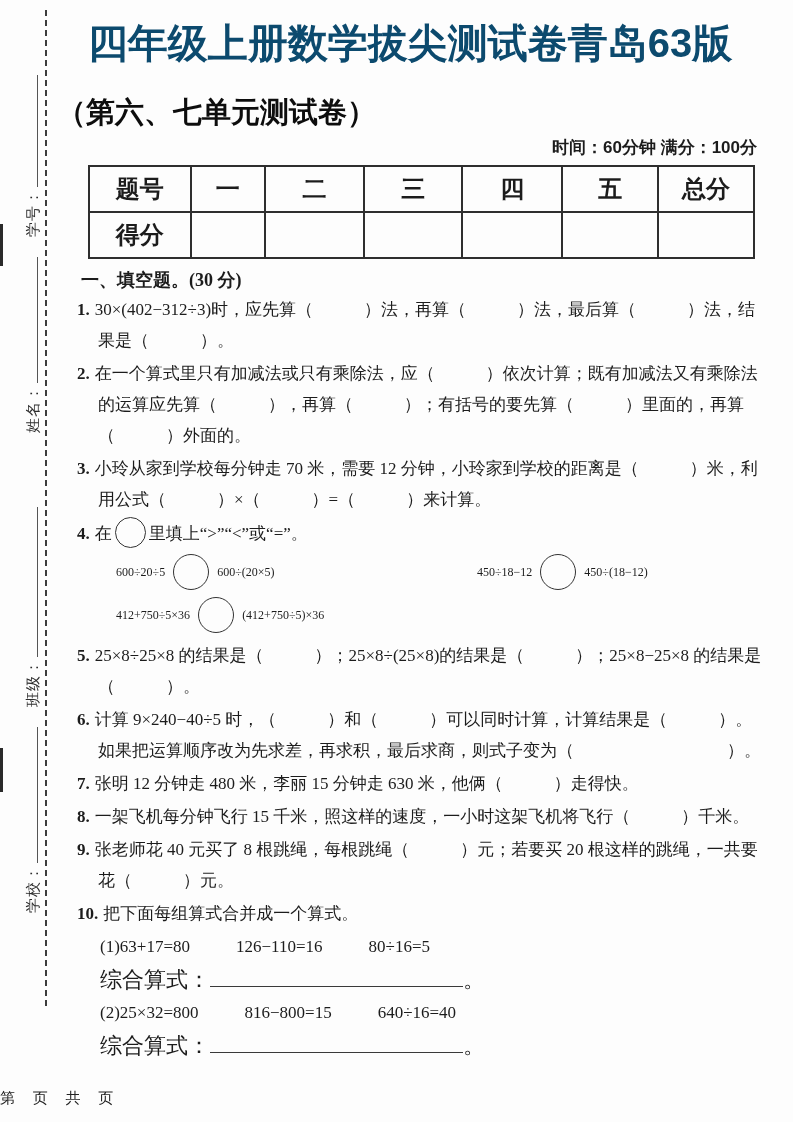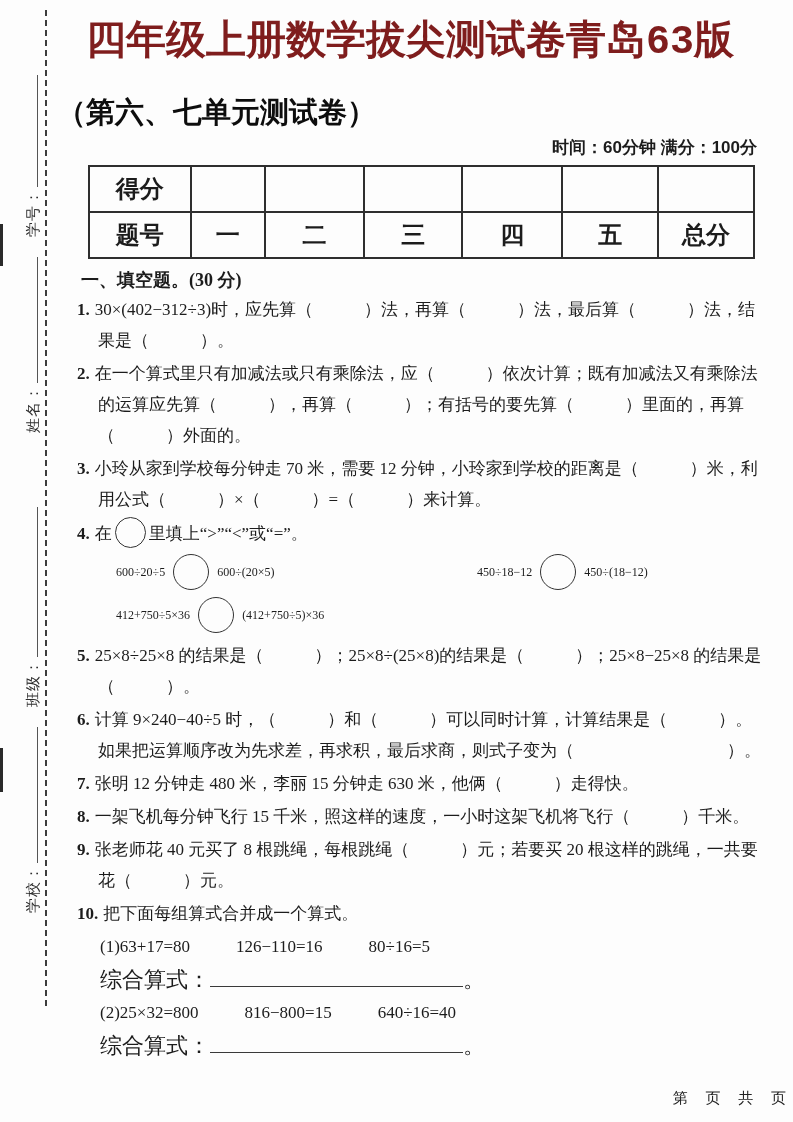--- a/index.html
+++ b/index.html
@@ -27,22 +27,22 @@
                 border-bottom:1.6px solid #555; vertical-align:baseline; margin-left:2px; }
   .f1 { top:237px; } .f1 .sblank { width:112px; }
   .f2 { top:433px; } .f2 .sblank { width:126px; }
   .f3 { top:707px; } .f3 .sblank { width:150px; }
   .f4 { top:913px; } .f4 .sblank { width:136px; }
 
   
   .main { position:absolute; left:57px; top:0; width:706px; }
 
   .title { margin:20px 0 0; text-align:center;
-           font-family:Liberation Mono, monospace;
-           font-weight:700; font-size:40px; line-height:1.15; color:#7f1d1d; }
+           font-family:Liberation Sans, sans-serif;
+           font-weight:700; font-size:40px; line-height:1.15; color:#0c4a6e; }
   .subtitle { margin:27px 0 0; 
            font-family:"Liberation Sans","DejaVu Sans",sans-serif;
            font-weight:700; font-size:29px; color:#0d0d0d; }
   .meta { margin-top:3px; text-align:right; padding-right:6px;
            font-family:"Liberation Sans","DejaVu Sans",sans-serif;
            font-weight:700; font-size:17px; }
 
   table.score { border-collapse:collapse; table-layout:fixed;
            margin:6px 0 0 31px; width:667px; }
   table.score td { border:2px solid #2e2e2e; height:44px; text-align:center;
@@ -68,21 +68,21 @@
 
   
   .eq-row { display:flex; padding-left:43px; font-size:17px;
               line-height:31px; margin-top:2px; }
   .eq-row .gap { margin-left:46px; }
   .ans-row { padding-left:43px; font-size:22px; line-height:31px; margin-top:2px; }
   .ans-line { display:inline-block; width:253px; height:13px;
               border-bottom:1.6px solid #3a3a3a; }
 
   .footer { position:absolute; bottom:14px; left:0; width:100%;
-              text-align:right; font-size:15px; letter-spacing:7px; color:#222; }
+              text-align:left; font-size:15px; letter-spacing:7px; color:#222; }
 </style>
 </head>
 <body>
 
 <div class="page">
 
   <div class="fold-line"></div>
   <div class="edge-mark m1"></div>
   <div class="edge-mark m2"></div>
 
@@ -110,36 +110,36 @@
         <col style="width:15.3%">
           <col style="width:11.1%">
           <col style="width:15.0%">
         <col style="width:14.7%">
           <col style="width:15.1%">
           <col style="width:14.4%">
           <col style="width:14.4%">
       </colgroup>
       <tbody>
           <tr>
-        <td>得分</td>
-        <td></td>
-        <td></td>
-        <td></td>
-        <td></td>
-        <td></td>
-        <td></td>
-      </tr>
-      <tr>
         <td>题号</td>
         <td>一</td>
         <td>二</td>
         <td>三</td>
         <td>四</td>
         <td>五</td>
         <td>总分</td>
+      </tr>
+      <tr>
+        <td>得分</td>
+        <td></td>
+        <td></td>
+        <td></td>
+        <td></td>
+        <td></td>
+        <td></td>
       </tr>
     </tbody>
       </table>
 
     <div class="section-heading">一、填空题。(30 分)</div>
 
     <p class="question">
       <span class="qnum">1.</span><span>30×(402−312÷3)时，应先算（　　　）法，再算（　　　）法，最后算（　　　）法，结果是（　　　）。</span>
     </p>
 

